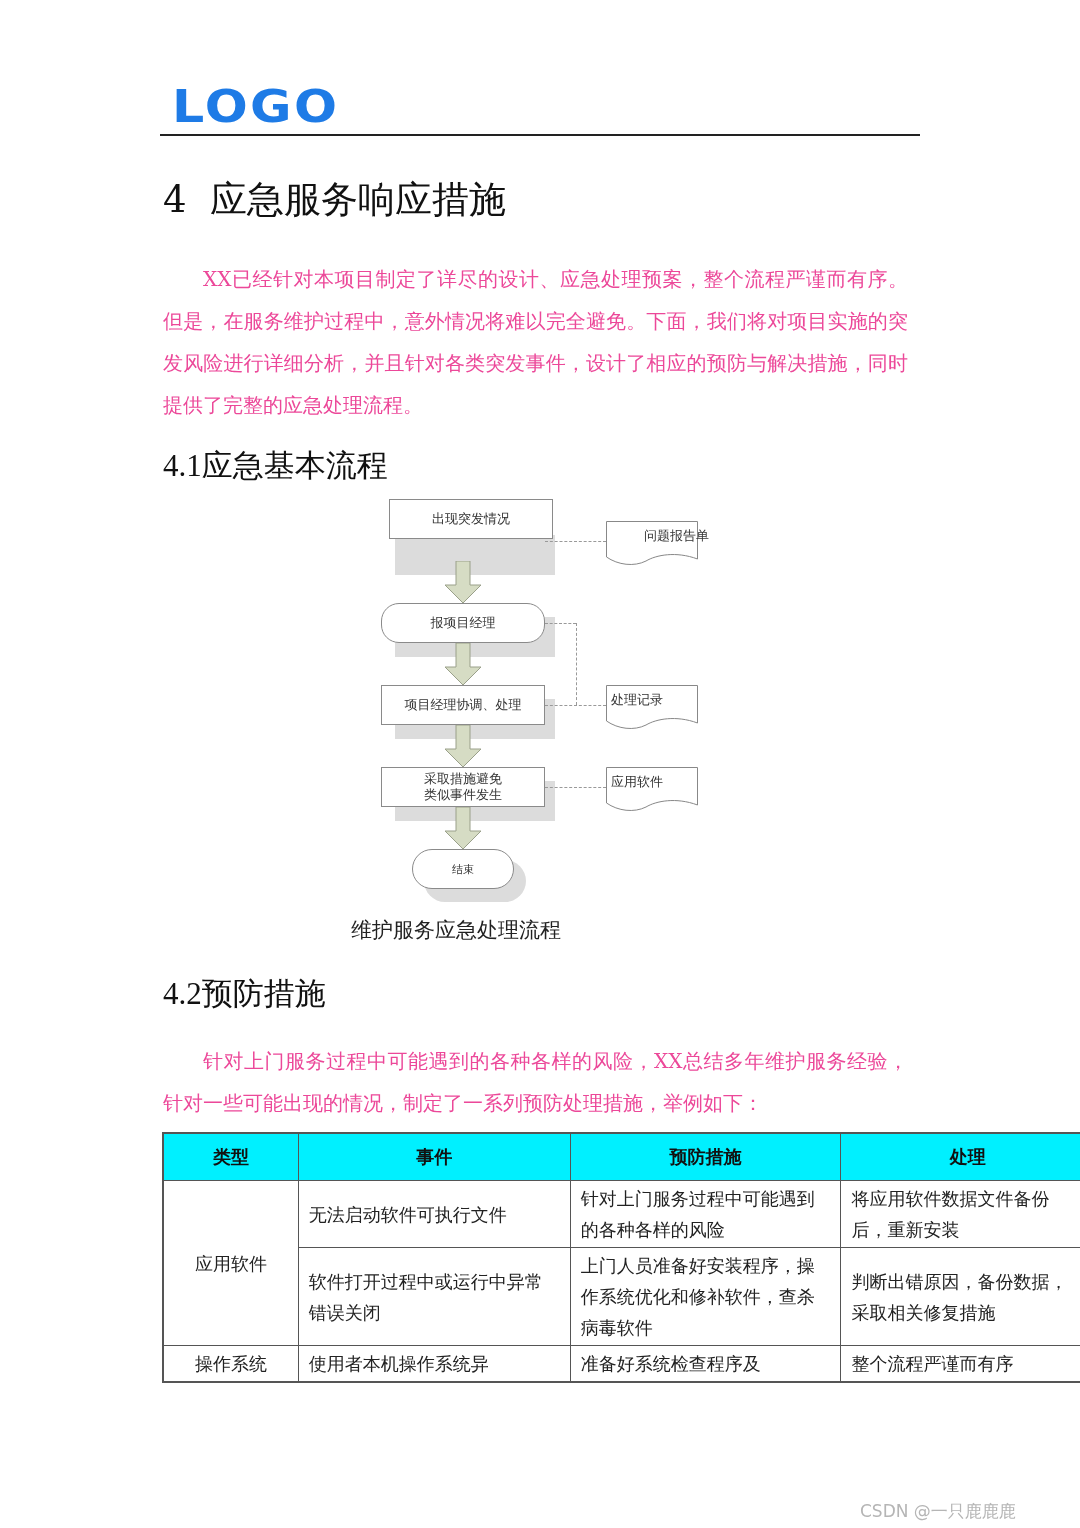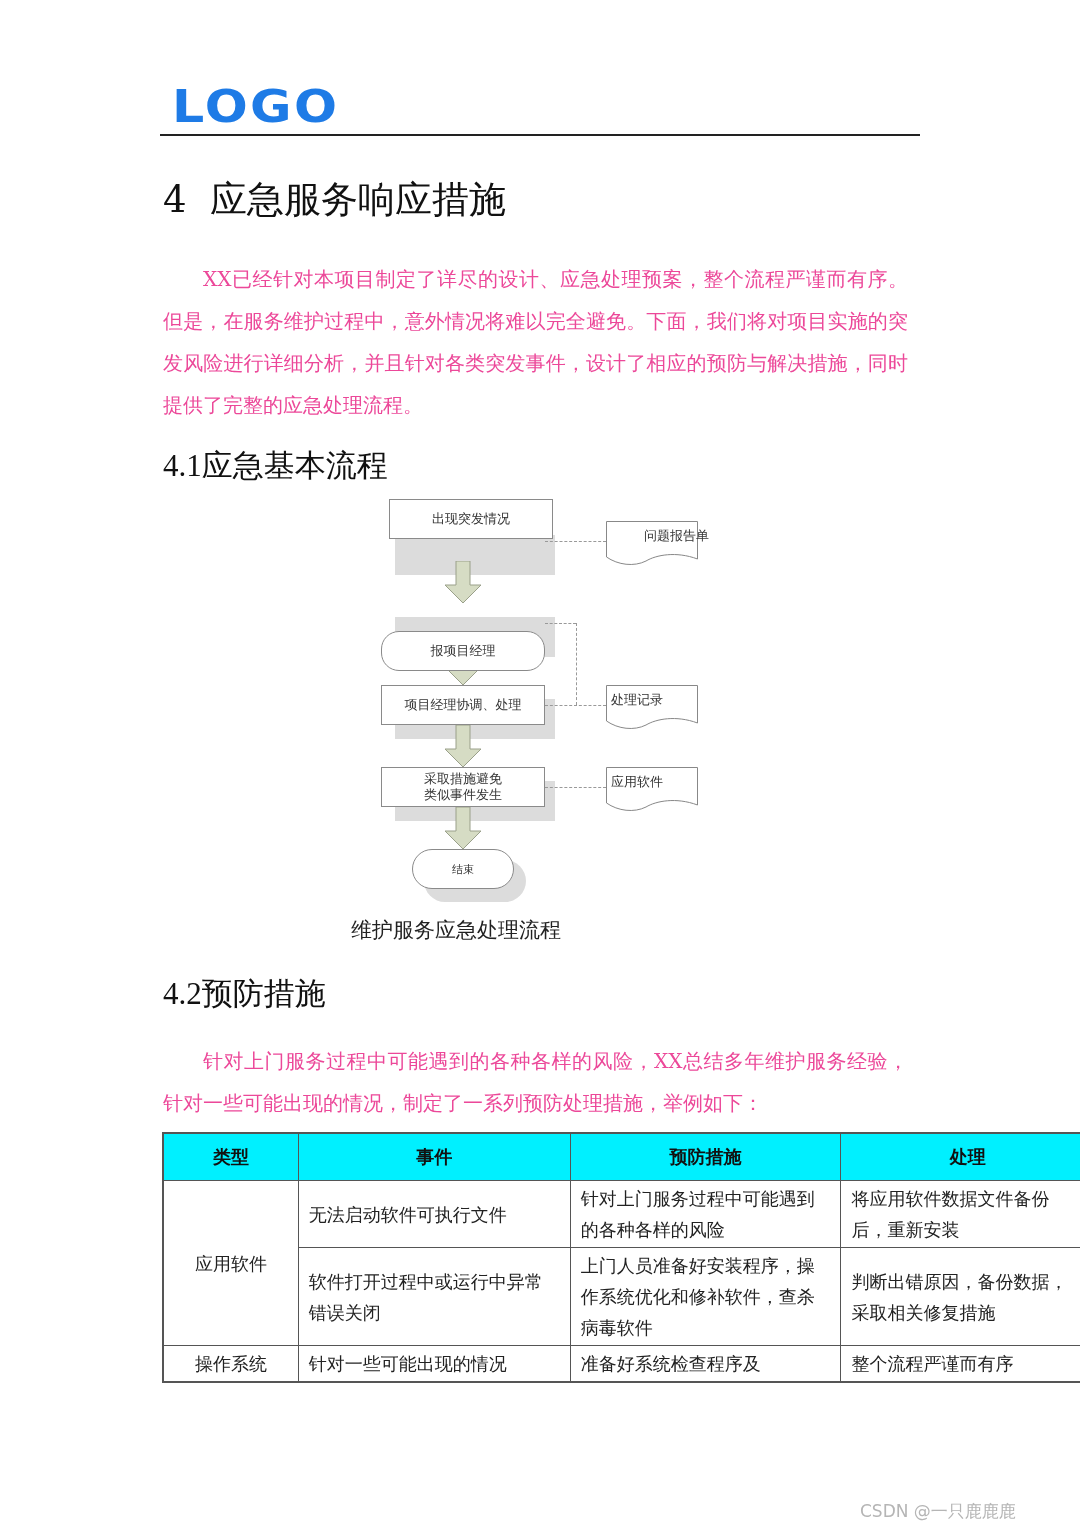--- a/index.html
+++ b/index.html
@@ -80,21 +80,21 @@
       <path d="M11 0 H25 V24 H36 L18 42 L0 24 H11 Z" fill="#d6dcc4" stroke="#9aa08a" stroke-width="1"></path>
     </svg>
   <svg class="fc-arrow" style="left:445px;top:725px;" viewBox="0 0 36 42">
       <path d="M11 0 H25 V24 H36 L18 42 L0 24 H11 Z" fill="#d6dcc4" stroke="#9aa08a" stroke-width="1"></path>
     </svg>
   <svg class="fc-arrow" style="left:445px;top:807px;" viewBox="0 0 36 42">
       <path d="M11 0 H25 V24 H36 L18 42 L0 24 H11 Z" fill="#d6dcc4" stroke="#9aa08a" stroke-width="1"></path>
     </svg>
 
   <div class="fc-box" style="left:381px;top:499px;margin-left:8px;">出现突发情况</div>
-  <div class="fc-box" style="left:381px;top:631px;border-radius:18px;">报项目经理</div>
+  <div class="fc-box" style="left:381px;top:603px;border-radius:18px;">报项目经理</div>
   <div class="fc-box" style="left:381px;top:685px;">项目经理协调、处理</div>
   <div class="fc-box" style="left:381px;top:767px;white-space:pre-line;">采取措施避免
 类似事件发生</div>
 
   <div class="fc-end-shadow"></div>
   <div class="fc-end">结束</div>
 
   <div class="fc-dash" style="left:545px;top:541px;width:61px;"></div>
   <div class="fc-dash" style="left:545px;top:623px;width:31px;"></div>
   <div class="fc-vdash" style="left:576px;top:623px;height:82px;"></div>
@@ -144,20 +144,20 @@
       <td>针对上门服务过程中可能遇到的各种各样的风险</td>
       <td>将应用软件数据文件备份后，重新安装</td>
     </tr>
     <tr style="height:94px;">
       <td>软件打开过程中或运行中异常错误关闭</td>
       <td>上门人员准备好安装程序，操作系统优化和修补软件，查杀病毒软件</td>
       <td>判断出错原因，备份数据，采取相关修复措施</td>
     </tr>
     <tr style="height:30px;">
       <td class="type">操作系统</td>
-      <td>针对一些可能出现的情况</td>
+      <td>使用者本机操作系统异</td>
       <td>准备好系统检查程序及</td>
       <td>整个流程严谨而有序</td>
     </tr>
   </tbody>
 </table>
 
 <div class="abs watermark">CSDN @一只鹿鹿鹿</div>
 
 </body></html>

